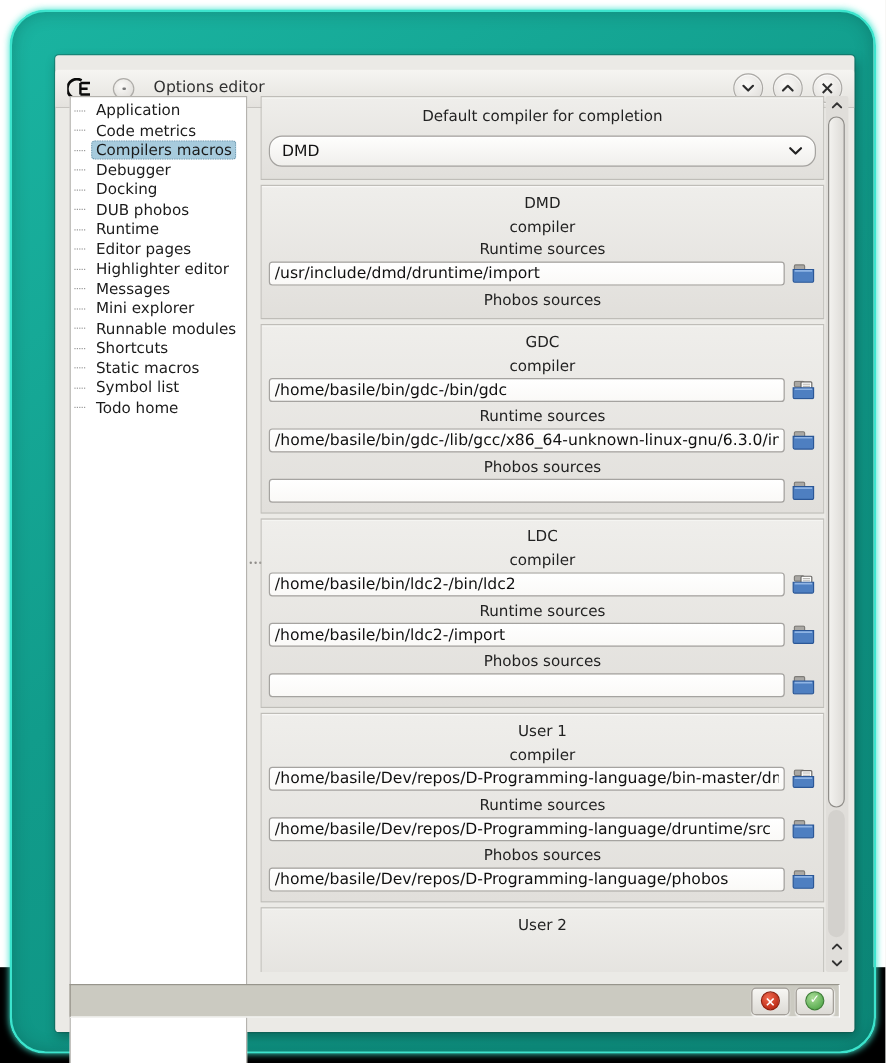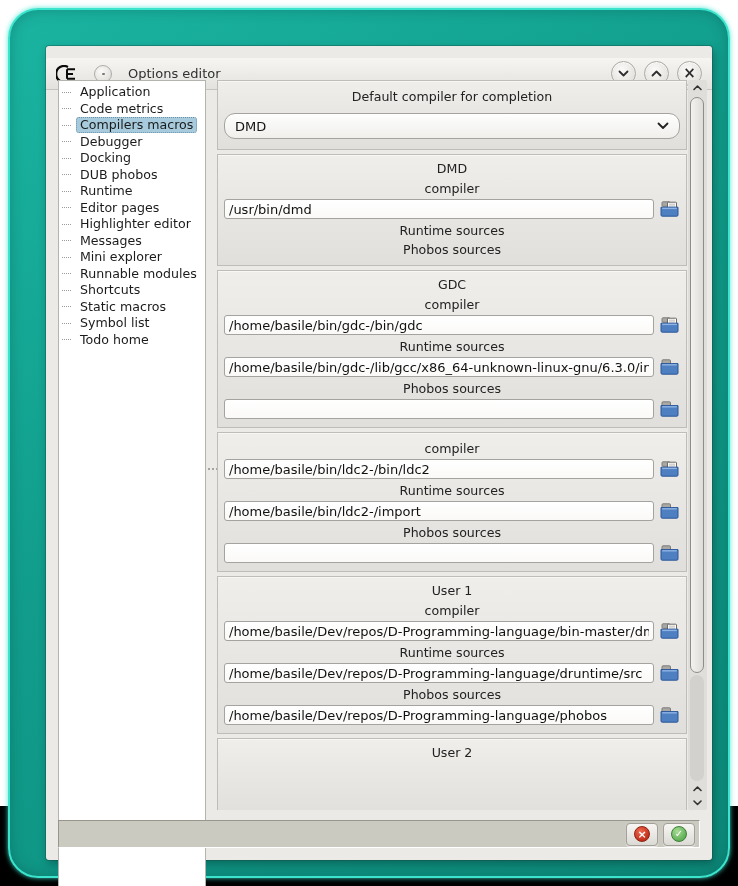--- a/index.html
+++ b/index.html
@@ -235,74 +235,73 @@
           <span class="cb-spacer"></span>
           <svg width="12" height="8" viewBox="0 0 12 8">
             <polyline points="1.5,1.5 6,6 10.5,1.5" fill="none" stroke="#222" stroke-width="1.8" stroke-linecap="round" stroke-linejoin="round"></polyline>
           </svg>
         </div>
       </div>
       <div id="compiler-groups">
           <div class="group">
             <div class="group-title">DMD</div>
             <div class="field-label">compiler</div>
-            <div class="field-row">
-              <input class="path-input" type="text" spellcheck="false" value="/usr/bin/dmd" style="">
+            <div class="field-label">Runtime sources</div>
+            <div class="field-row">
+              <input class="path-input" type="text" spellcheck="false" value="/usr/include/dmd/druntime/import" style="">
+              <span class="icon-btn">
+                <svg width="19" height="16" viewBox="0 0 19 16">
+                  <rect x="2" y="0.8" width="8.5" height="5" rx="1" fill="#AAA8A4" stroke="#7E7C78" stroke-width="1"></rect>
+                  <path d="M1 4.6 h17 v9.4 a1.2 1.2 0 0 1 -1.2 1.2 h-14.6 a1.2 1.2 0 0 1 -1.2 -1.2 z" fill="#4E7FC1" stroke="#2B5797" stroke-width="1"></path>
+                  <path d="M2.2 5.8 h14.6" stroke="#8FB4E4" stroke-width="1.4" fill="none"></path>
+                </svg>
+              </span>
+            </div>
+            <div class="field-label">Phobos sources</div>
+          </div>
+          <div class="group">
+            <div class="group-title">GDC</div>
+            <div class="field-label">compiler</div>
+            <div class="field-row">
+              <input class="path-input" type="text" spellcheck="false" value="/home/basile/bin/gdc-/bin/gdc" style="">
               <span class="icon-btn">
                 <svg width="19" height="16" viewBox="0 0 19 16">
                   <rect x="2" y="0.8" width="8" height="4.5" rx="1" fill="#AAA8A4" stroke="#7E7C78" stroke-width="1"></rect>
                   <rect x="7.5" y="1.2" width="9" height="7.5" rx="0.8" fill="#FDFDFC" stroke="#6B6967" stroke-width="1"></rect>
                   <path d="M9 3.2 h6 M9 5 h6 M9 6.8 h4" stroke="#B9B7B3" stroke-width="0.9" fill="none"></path>
                   <path d="M1 6.2 h17 v7.8 a1.2 1.2 0 0 1 -1.2 1.2 h-14.6 a1.2 1.2 0 0 1 -1.2 -1.2 z" fill="#4E7FC1" stroke="#2B5797" stroke-width="1"></path>
                   <path d="M2.2 7.4 h14.6" stroke="#8FB4E4" stroke-width="1.4" fill="none"></path>
                 </svg>
               </span>
             </div>
             <div class="field-label">Runtime sources</div>
+            <div class="field-row">
+              <input class="path-input" type="text" spellcheck="false" value="/home/basile/bin/gdc-/lib/gcc/x86_64-unknown-linux-gnu/6.3.0/include" style="">
+              <span class="icon-btn">
+                <svg width="19" height="16" viewBox="0 0 19 16">
+                  <rect x="2" y="0.8" width="8.5" height="5" rx="1" fill="#AAA8A4" stroke="#7E7C78" stroke-width="1"></rect>
+                  <path d="M1 4.6 h17 v9.4 a1.2 1.2 0 0 1 -1.2 1.2 h-14.6 a1.2 1.2 0 0 1 -1.2 -1.2 z" fill="#4E7FC1" stroke="#2B5797" stroke-width="1"></path>
+                  <path d="M2.2 5.8 h14.6" stroke="#8FB4E4" stroke-width="1.4" fill="none"></path>
+                </svg>
+              </span>
+            </div>
             <div class="field-label">Phobos sources</div>
+            <div class="field-row">
+              <input class="path-input" type="text" spellcheck="false" style="">
+              <span class="icon-btn">
+                <svg width="19" height="16" viewBox="0 0 19 16">
+                  <rect x="2" y="0.8" width="8.5" height="5" rx="1" fill="#AAA8A4" stroke="#7E7C78" stroke-width="1"></rect>
+                  <path d="M1 4.6 h17 v9.4 a1.2 1.2 0 0 1 -1.2 1.2 h-14.6 a1.2 1.2 0 0 1 -1.2 -1.2 z" fill="#4E7FC1" stroke="#2B5797" stroke-width="1"></path>
+                  <path d="M2.2 5.8 h14.6" stroke="#8FB4E4" stroke-width="1.4" fill="none"></path>
+                </svg>
+              </span>
+            </div>
           </div>
           <div class="group">
-            <div class="group-title">GDC</div>
-            <div class="field-label">compiler</div>
-            <div class="field-row">
-              <input class="path-input" type="text" spellcheck="false" value="/home/basile/bin/gdc-/bin/gdc" style="">
-              <span class="icon-btn">
-                <svg width="19" height="16" viewBox="0 0 19 16">
-                  <rect x="2" y="0.8" width="8" height="4.5" rx="1" fill="#AAA8A4" stroke="#7E7C78" stroke-width="1"></rect>
-                  <rect x="7.5" y="1.2" width="9" height="7.5" rx="0.8" fill="#FDFDFC" stroke="#6B6967" stroke-width="1"></rect>
-                  <path d="M9 3.2 h6 M9 5 h6 M9 6.8 h4" stroke="#B9B7B3" stroke-width="0.9" fill="none"></path>
-                  <path d="M1 6.2 h17 v7.8 a1.2 1.2 0 0 1 -1.2 1.2 h-14.6 a1.2 1.2 0 0 1 -1.2 -1.2 z" fill="#4E7FC1" stroke="#2B5797" stroke-width="1"></path>
-                  <path d="M2.2 7.4 h14.6" stroke="#8FB4E4" stroke-width="1.4" fill="none"></path>
-                </svg>
-              </span>
-            </div>
-            <div class="field-label">Runtime sources</div>
-            <div class="field-row">
-              <input class="path-input" type="text" spellcheck="false" value="/home/basile/bin/gdc-/lib/gcc/x86_64-unknown-linux-gnu/6.3.0/include" style="">
-              <span class="icon-btn">
-                <svg width="19" height="16" viewBox="0 0 19 16">
-                  <rect x="2" y="0.8" width="8.5" height="5" rx="1" fill="#AAA8A4" stroke="#7E7C78" stroke-width="1"></rect>
-                  <path d="M1 4.6 h17 v9.4 a1.2 1.2 0 0 1 -1.2 1.2 h-14.6 a1.2 1.2 0 0 1 -1.2 -1.2 z" fill="#4E7FC1" stroke="#2B5797" stroke-width="1"></path>
-                  <path d="M2.2 5.8 h14.6" stroke="#8FB4E4" stroke-width="1.4" fill="none"></path>
-                </svg>
-              </span>
-            </div>
-            <div class="field-label">Phobos sources</div>
-            <div class="field-row">
-              <input class="path-input" type="text" spellcheck="false" style="">
-              <span class="icon-btn">
-                <svg width="19" height="16" viewBox="0 0 19 16">
-                  <rect x="2" y="0.8" width="8.5" height="5" rx="1" fill="#AAA8A4" stroke="#7E7C78" stroke-width="1"></rect>
-                  <path d="M1 4.6 h17 v9.4 a1.2 1.2 0 0 1 -1.2 1.2 h-14.6 a1.2 1.2 0 0 1 -1.2 -1.2 z" fill="#4E7FC1" stroke="#2B5797" stroke-width="1"></path>
-                  <path d="M2.2 5.8 h14.6" stroke="#8FB4E4" stroke-width="1.4" fill="none"></path>
-                </svg>
-              </span>
-            </div>
-          </div>
-          <div class="group">
+            <div class="group-title">LDC</div>
             <div class="field-label">compiler</div>
             <div class="field-row">
               <input class="path-input" type="text" spellcheck="false" value="/home/basile/bin/ldc2-/bin/ldc2" style="">
               <span class="icon-btn">
                 <svg width="19" height="16" viewBox="0 0 19 16">
                   <rect x="2" y="0.8" width="8" height="4.5" rx="1" fill="#AAA8A4" stroke="#7E7C78" stroke-width="1"></rect>
                   <rect x="7.5" y="1.2" width="9" height="7.5" rx="0.8" fill="#FDFDFC" stroke="#6B6967" stroke-width="1"></rect>
                   <path d="M9 3.2 h6 M9 5 h6 M9 6.8 h4" stroke="#B9B7B3" stroke-width="0.9" fill="none"></path>
                   <path d="M1 6.2 h17 v7.8 a1.2 1.2 0 0 1 -1.2 1.2 h-14.6 a1.2 1.2 0 0 1 -1.2 -1.2 z" fill="#4E7FC1" stroke="#2B5797" stroke-width="1"></path>
                   <path d="M2.2 7.4 h14.6" stroke="#8FB4E4" stroke-width="1.4" fill="none"></path>

